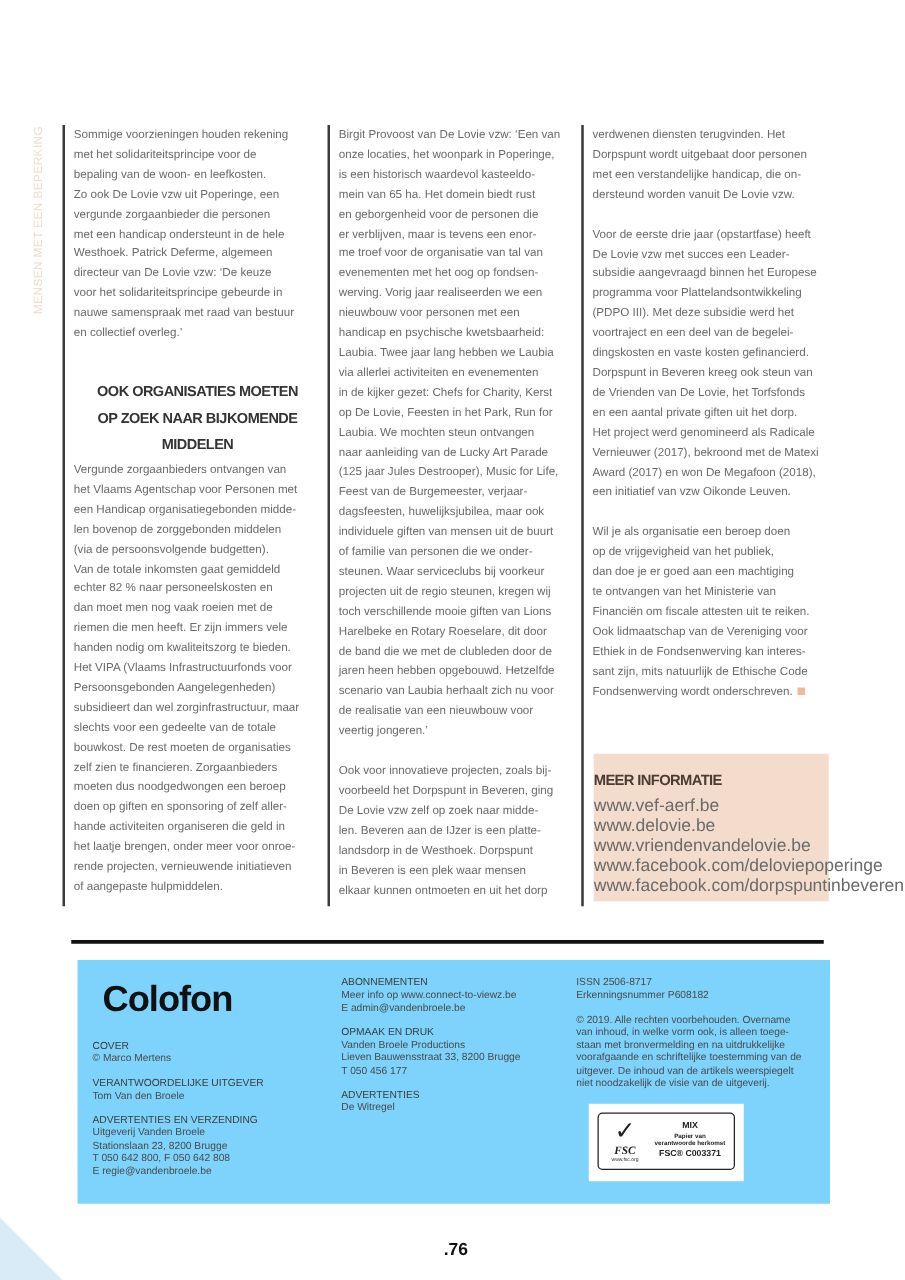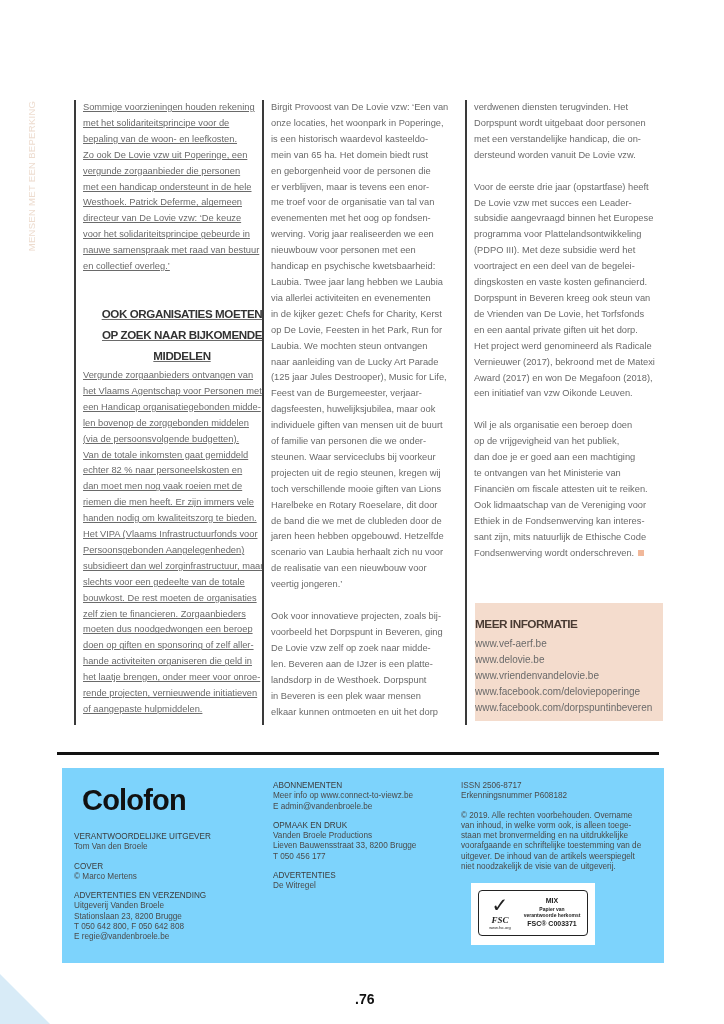--- a/index.html
+++ b/index.html
@@ -3,32 +3,32 @@
 <meta charset="utf-8">
 <style>
   html, body { margin:0; padding:0; }
   body { width:724px; height:1024px; background:#ffffff; position:relative; overflow:hidden;
          font-family:"Liberation Sans", sans-serif; color:#6a6a6a; }
   .side-label { position:absolute; left:24px; top:96px; width:14px; height:160px; }
   .side-label span { position:absolute; left:50%; top:50%; transform:translate(-50%,-50%) rotate(-90deg);
        white-space:nowrap; font-size:9.5px; letter-spacing:0.3px; color:#eddccf; }
   .col { position:absolute; top:100px; border-left:2px solid #3a3a3a; padding-left:7px; height:625px;
          font-size:9.3px; line-height:15.9px; color:#6a6a6a; }
-  .col1 { left:74px; width:198px;text-decoration:underline; }
+  .col1 { left:50px; width:198px; }
   .col2 { left:262px; width:198px; }
   .col3 { left:465px; width:200px; }
   .col p { margin:0; white-space:pre-line; }
   .gap { height:16px; }
   .heading { text-align:center; font-weight:bold; color:#333; font-size:11.6px; line-height:21px;
              letter-spacing:-0.4px; margin:28px 0 2px 0; white-space:pre-line; }
   .end-mark { display:inline-block; width:6px; height:6px; background:#f1b89a; margin-left:4px; }
   .info-box { position:absolute; left:475px; top:603px; width:188px; height:118px; background:#f4dccd;
               padding:14px 0 0 0; box-sizing:border-box; }
   .info-title { font-weight:bold; color:#4a3b33; font-size:11.8px; letter-spacing:-0.5px; margin-bottom:5px; }
-  .info-link { display:block; font-size:10px; line-height:16px; color:#6a6a6a; text-decoration:none; }
+  .info-link { display:block; font-size:14px; line-height:16px; color:#6a6a6a; text-decoration:none; }
   .rule { position:absolute; left:57px; top:752px; width:602px; height:3px; background:#111; }
   .colofon { position:absolute; left:62px; top:768px; width:602px; height:195px; background:#7dd3fc; }
   .cblk { position:absolute; font-size:8.2px; line-height:10.3px; color:#4a4a4a; }
   .cblk .h { text-transform:none; color:#3c3c3c; }
   .cblk .sec { margin-bottom:9px; }
   .colofon-title { position:absolute; left:20px; top:16px; font-size:29px; font-weight:bold; color:#111;
                    letter-spacing:-0.8px; }
   .c1 { left:12px; top:64px; width:190px; }
   .c2 { left:211px; top:13px; width:190px; }
   .c3 { left:399px; top:13px; width:190px; }
@@ -176,26 +176,26 @@
   <a class="info-link">www.facebook.com/dorpspuntinbeveren</a>
 </div>
 
 <div class="rule"></div>
 
 <div class="colofon">
   <div class="colofon-title">Colofon</div>
 
   <div class="cblk c1">
     <div class="sec">
+      <div class="h">COVER</div>
+      <div>© Marco Mertens</div>
+    </div>
+    <div class="sec">
       <div class="h">VERANTWOORDELIJKE UITGEVER</div>
       <div>Tom Van den Broele</div>
-    </div>
-    <div class="sec">
-      <div class="h">COVER</div>
-      <div>© Marco Mertens</div>
     </div>
     <div class="sec">
       <div class="h">ADVERTENTIES EN VERZENDING</div>
       <div>Uitgeverij Vanden Broele</div>
       <div>Stationslaan 23, 8200 Brugge</div>
       <div>T 050 642 800, F 050 642 808</div>
       <div>E regie@vandenbroele.be</div>
     </div>
   </div>
 

